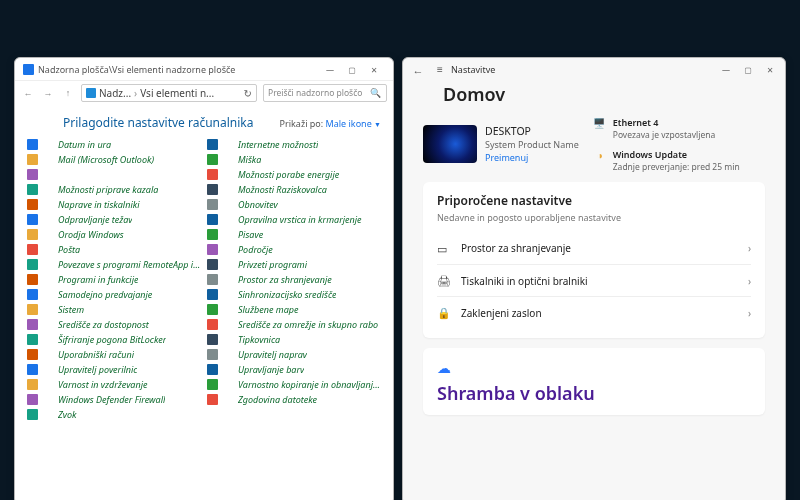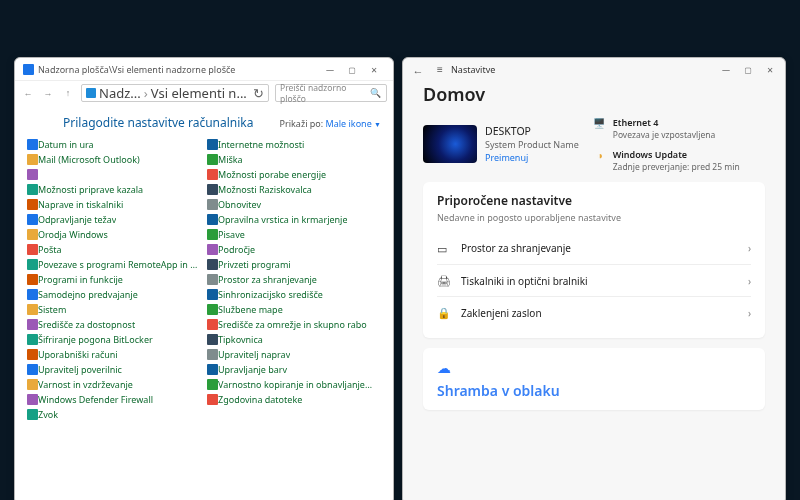--- a/index.html
+++ b/index.html
@@ -10,49 +10,49 @@
   #cp-window { left: 14px; top: 57px; width: 380px; height: 448px; }
 
   .titlebar { height: 22px; display: flex; align-items: center; padding: 0 8px; font-size: 9px; color: #555; }
   .titlebar .sys-icon { width: 11px; height: 11px; background: #1a73e8; margin-right: 4px; border-radius: 1px; }
   .titlebar .caption { flex: 1; white-space: nowrap; overflow: hidden; text-overflow: ellipsis; }
   .win-controls { display: flex; }
   .win-btn { width: 22px; height: 16px; display: flex; align-items: center; justify-content: center; font-size: 8px; color: #666; cursor: pointer; }
 
   .cp-toolbar { height: 24px; display: flex; align-items: center; gap: 6px; padding: 0 6px; font-size: 9px; color: #555; border-top: 1px solid #eee; }
   .nav-arrow { width: 14px; height: 14px; display: flex; align-items: center; justify-content: center; color: #888; }
-  .addr-box { flex: 1; height: 18px; border: 1px solid #ccc; border-radius: 2px; display: flex; align-items: center; padding: 0 4px; gap: 3px; font-size: 13px; color: #444; overflow: hidden; }
+  .addr-box { flex: 1; height: 18px; border: 1px solid #ccc; border-radius: 2px; display: flex; align-items: center; padding: 0 4px; gap: 3px; font-size: 10px; color: #444; overflow: hidden; }
   .addr-box .ic { width: 10px; height: 10px; background: #1e8bd8; border-radius: 1px; flex-shrink: 0; }
   .addr-box .crumb { white-space: nowrap; }
   .addr-box .sep { color: #999; }
   .addr-refresh { margin-left: auto; color: #666; }
-  .search-box { width: 112px; height: 18px; border: 1px solid #ccc; border-radius: 2px; display: flex; align-items: center; padding: 0 4px; font-size: 8.5px; color: #888; }
+  .search-box { width: 124px; height: 18px; border: 1px solid #ccc; border-radius: 2px; display: flex; align-items: center; padding: 0 4px; font-size: 8.5px; color: #888; }
   .search-box .ic { margin-left: auto; font-size: 9px; color: #888; }
 
   .cp-content { flex: 1; padding: 10px 12px 6px 12px; overflow: hidden; display: flex; flex-direction: column; }
   .cp-header-row { display: flex; align-items: baseline; margin-bottom: 6px; }
   .cp-heading { font-size: 12px; color: #0f5f9e; flex: 1; margin-left: 36px; }
   .cp-viewby { font-size: 9px; color: #555; }
   .cp-viewby .link { color: #1a73e8; }
   .cp-viewby .arrow { color: #1a73e8; font-size: 7px; }
 
   .cp-grid { flex: 1; display: grid; grid-template-columns: 1fr 1fr; column-gap: 6px; row-gap: 1px; align-content: start; font-size: 9px; }
-  .cp-item { display: flex; align-items: center; gap: 0; height: 14px; cursor: pointer; overflow: hidden; }
+  .cp-item { display: flex; align-items: center; gap: 20px; height: 14px; cursor: pointer; overflow: hidden; font-style: italic; }
   .cp-item .ic { width: 11px; height: 11px; border-radius: 1px; flex-shrink: 0; }
   .cp-item .label { color: #0f6a2f; white-space: nowrap; overflow: hidden; text-overflow: ellipsis; }
 
   
   #settings-window { left: 402px; top: 57px; width: 384px; height: 448px; background: #f7f7f7; }
   .settings-titlebar { height: 22px; display: flex; align-items: center; padding: 0 4px; font-size: 9px; color: #333; }
   .settings-titlebar .back { width: 22px; text-align: center; color: #555; font-size: 11px; }
   .settings-titlebar .ham { width: 22px; text-align: center; color: #555; font-size: 10px; }
   .settings-titlebar .title { flex: 1; }
 
   .settings-body { flex: 1; padding: 2px 20px 4px 20px; display: flex; flex-direction: column; gap: 10px; overflow: hidden; }
-  .settings-home-title { font-size: 18px; font-weight: 600; color: #222; }
+  .settings-home-title { font-size: 18px; font-weight: 600; color: #222; margin-left: 20px; }
 
   .hero-row { display: flex; gap: 14px; }
   .device-card { display: flex; align-items: center; gap: 8px; }
   .device-wall { width: 54px; height: 38px; border-radius: 4px; background: radial-gradient(circle at 60% 50%, #1a5bd8 0%, #0a1a68 45%, #000 100%); }
   .device-text { display: flex; flex-direction: column; font-size: 9px; color: #666; }
   .device-text .name { font-weight: 400; font-size: 10.5px; color: #222; }
   .device-text .rename { color: #1a73e8; cursor: pointer; }
 
   .side-info { display: flex; flex-direction: column; gap: 8px; font-size: 9px; }
   .side-item { display: flex; gap: 6px; }
@@ -66,21 +66,21 @@
   .recommended-card .rc-title { font-size: 12px; font-weight: 600; color: #222; }
   .recommended-card .rc-sub { font-size: 9px; color: #777; margin-top: 2px; margin-bottom: 8px; }
   .rc-item { display: flex; align-items: center; gap: 10px; height: 32px; border-top: 1px solid #eee; font-size: 10px; color: #222; cursor: pointer; }
   .rc-item:first-of-type { border-top: none; }
   .rc-item .rc-ic { width: 14px; font-size: 11px; color: #444; }
   .rc-item .rc-label { flex: 1; }
   .rc-item .rc-chev { color: #888; font-size: 10px; }
 
   .cloud-card { background: #fff; border-radius: 6px; padding: 10px 14px; box-shadow: 0 1px 2px rgba(0,0,0,0.05); }
   .cloud-ic { color: #2977ff; font-size: 14px; }
-  .cloud-title { font-size: 14px; font-weight: 600; margin-top: 4px; color: #3b82f6; }
+  .cloud-title { font-size: 18px; font-weight: 600; margin-top: 4px; color: #4c1d95; }
 
   
   .c1 { background:#1a73e8; } .c2 { background:#0f5f9e; } .c3 { background:#e9a93a; }
   .c4 { background:#2a9d3a; } .c5 { background:#9b59b6; } .c6 { background:#e74c3c; }
   .c7 { background:#16a085; } .c8 { background:#34495e; } .c9 { background:#d35400; }
   .c10 { background:#7f8c8d; }
 </style>
 </head>
 <body>
 

